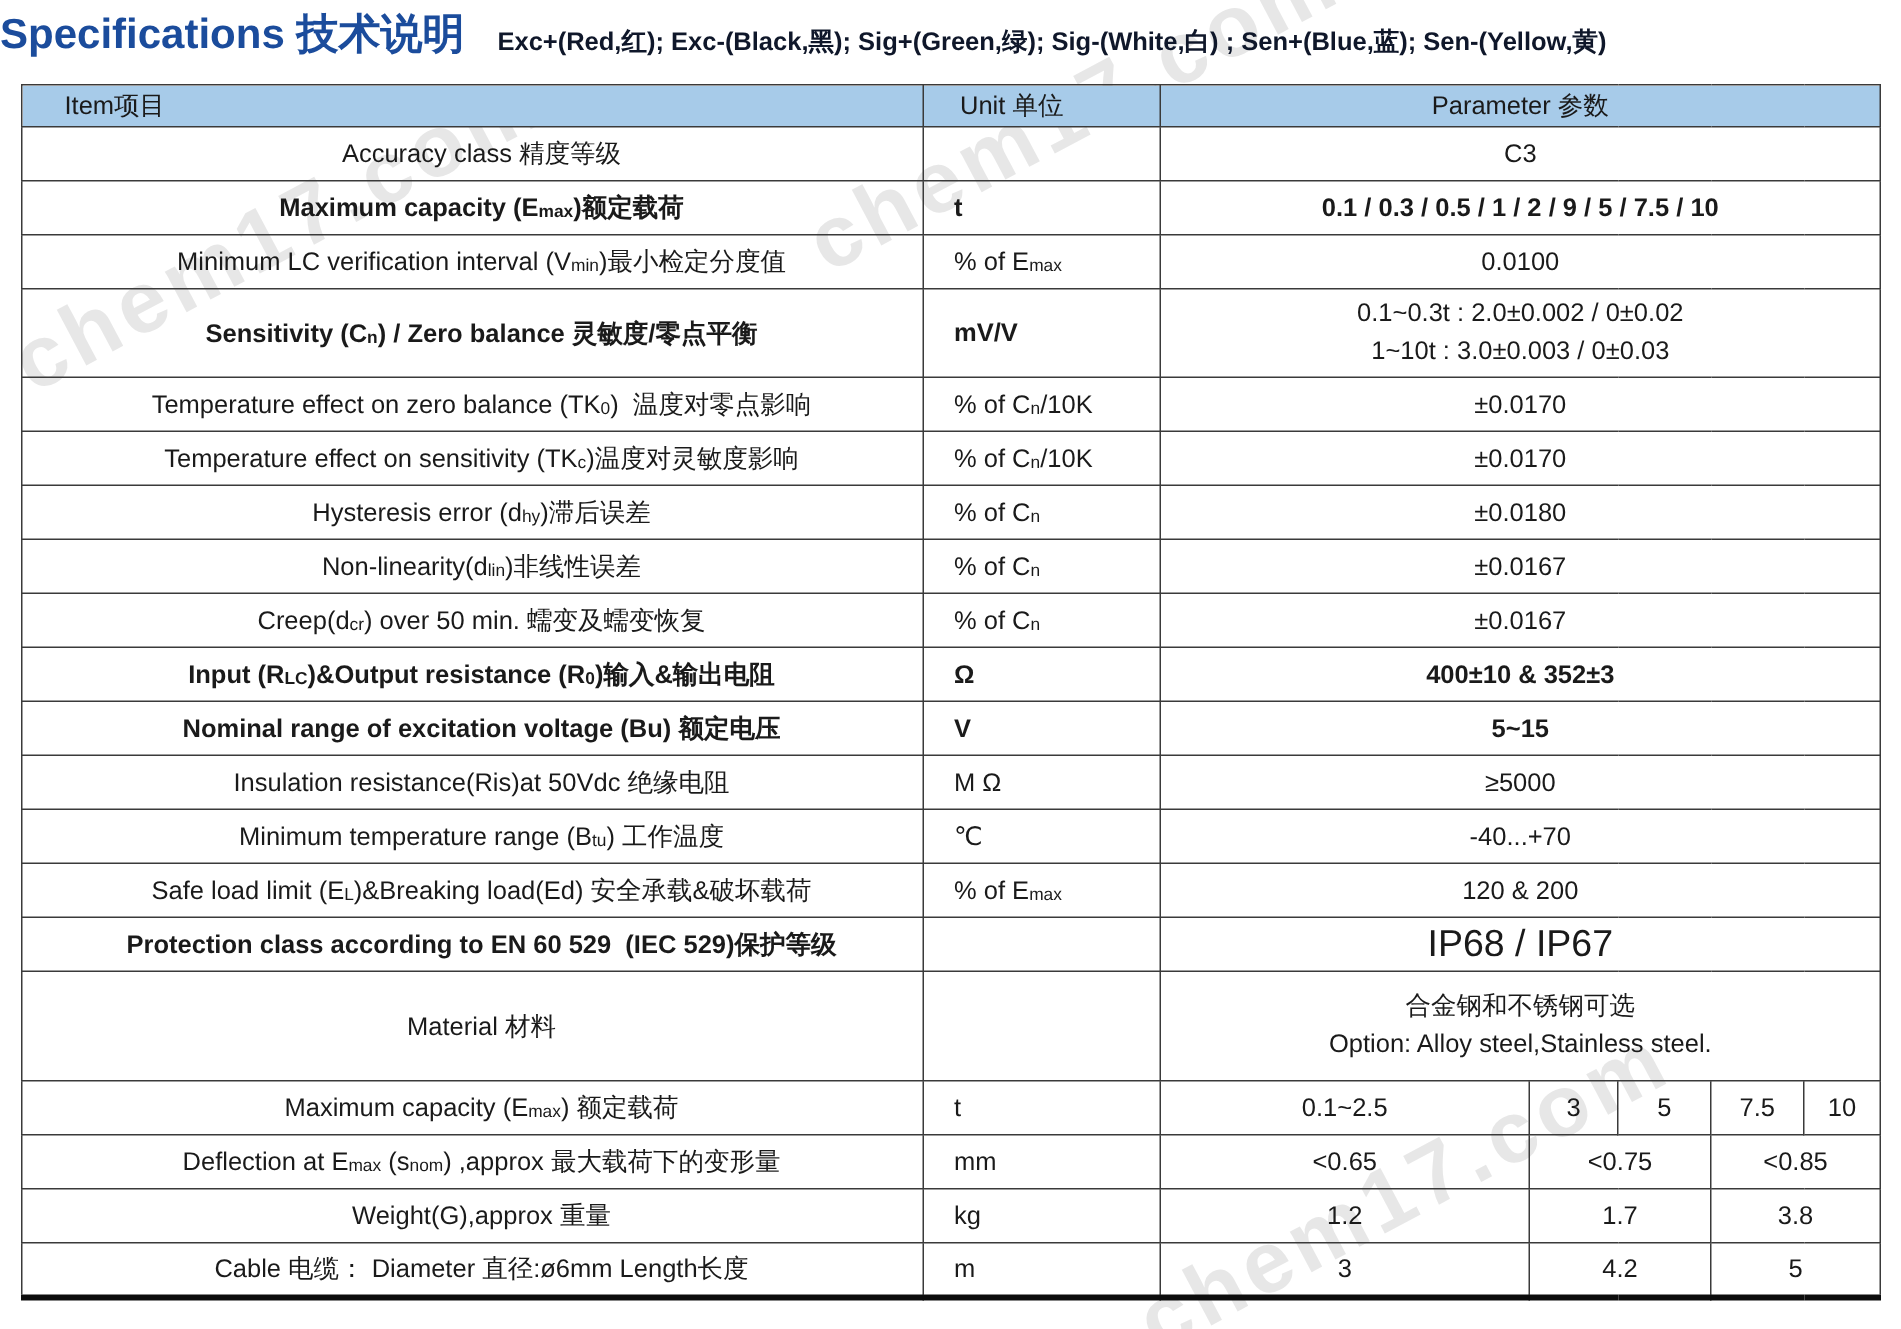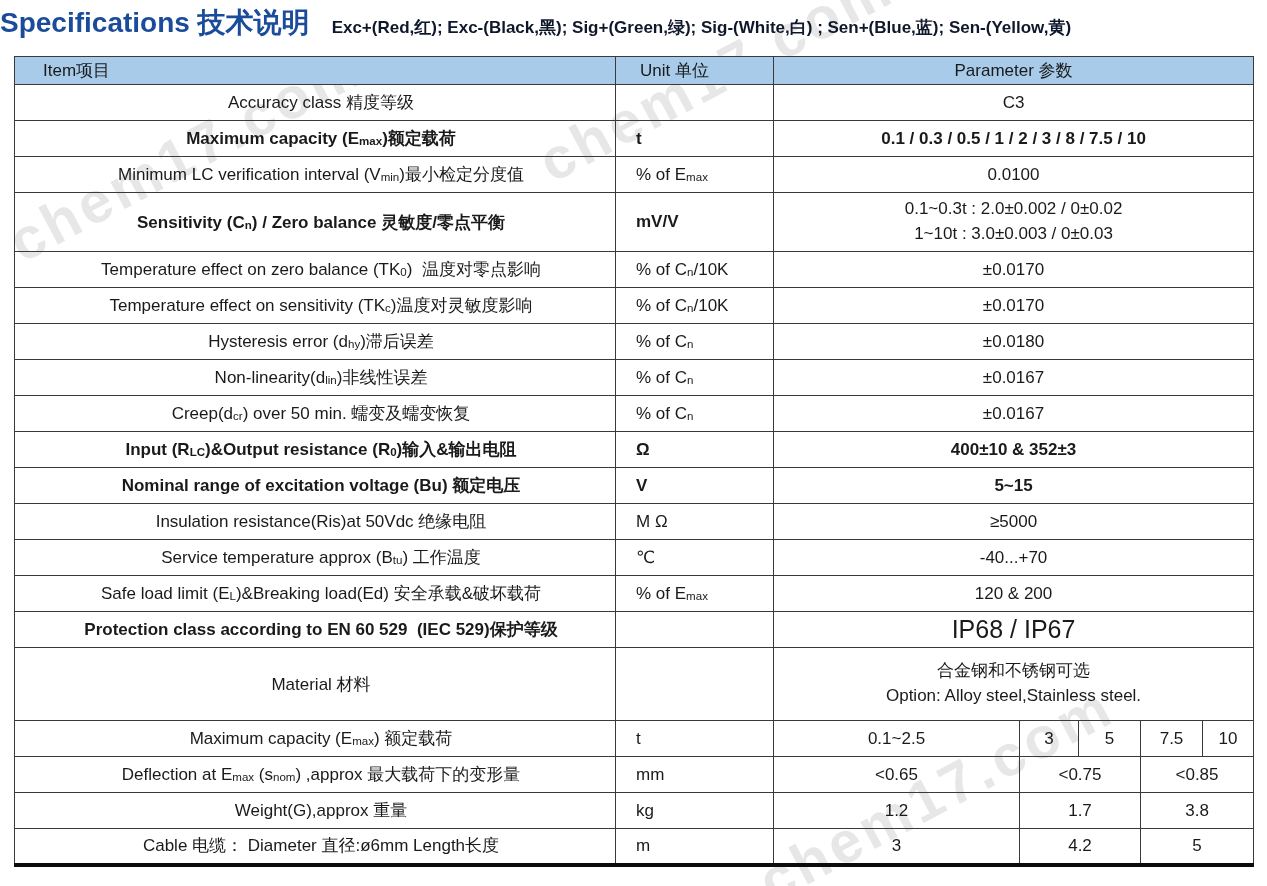--- a/index.html
+++ b/index.html
@@ -90,21 +90,21 @@
   </thead>
   <tbody>
     <tr>
       <td class="item">Accuracy class 精度等级</td>
       <td class="unit"></td>
       <td class="param" colspan="5">C3</td>
     </tr>
     <tr>
       <td class="item b"><span>Maximum capacity (E</span><span class="sub">max</span><span>)额定载荷</span></td>
       <td class="unit b">t</td>
-      <td class="param b" colspan="5">0.1 / 0.3 / 0.5 / 1 / 2 / 3 / 8 / 7.5 / 10</td>
+      <td class="param b" colspan="5">0.1 / 0.3 / 0.5 / 1 / 2 / 9 / 5 / 7.5 / 10</td>
     </tr>
     <tr>
       <td class="item"><span>Minimum LC verification interval (V</span><span class="sub">min</span><span>)最小检定分度值</span></td>
       <td class="unit"><span>% of E</span><span class="sub">max</span></td>
       <td class="param" colspan="5">0.0100</td>
     </tr>
     <tr class="tall">
       <td class="item b"><span>Sensitivity (C</span><span class="sub">n</span><span>) / Zero balance 灵敏度/零点平衡</span></td>
       <td class="unit b">mV/V</td>
       <td class="param" colspan="5">
@@ -146,21 +146,21 @@
       <td class="item b">Nominal range of excitation voltage (Bu) 额定电压</td>
       <td class="unit b">V</td>
       <td class="param b" colspan="5">5~15</td>
     </tr>
     <tr>
       <td class="item">Insulation resistance(Ris)at 50Vdc 绝缘电阻</td>
       <td class="unit">M Ω</td>
       <td class="param" colspan="5">≥5000</td>
     </tr>
     <tr>
-      <td class="item"><span>Service temperature approx (B</span><span class="sub">tu</span><span>) 工作温度</span></td>
+      <td class="item"><span>Minimum temperature range (B</span><span class="sub">tu</span><span>) 工作温度</span></td>
       <td class="unit">℃</td>
       <td class="param" colspan="5">-40...+70</td>
     </tr>
     <tr>
       <td class="item"><span>Safe load limit (E</span><span class="sub">L</span><span>)&amp;Breaking load(Ed) 安全承载&amp;破坏载荷</span></td>
       <td class="unit"><span>% of E</span><span class="sub">max</span></td>
       <td class="param" colspan="5">120 &amp; 200</td>
     </tr>
     <tr>
       <td class="item b">Protection class according to EN 60 529&nbsp; (IEC 529)保护等级</td>

